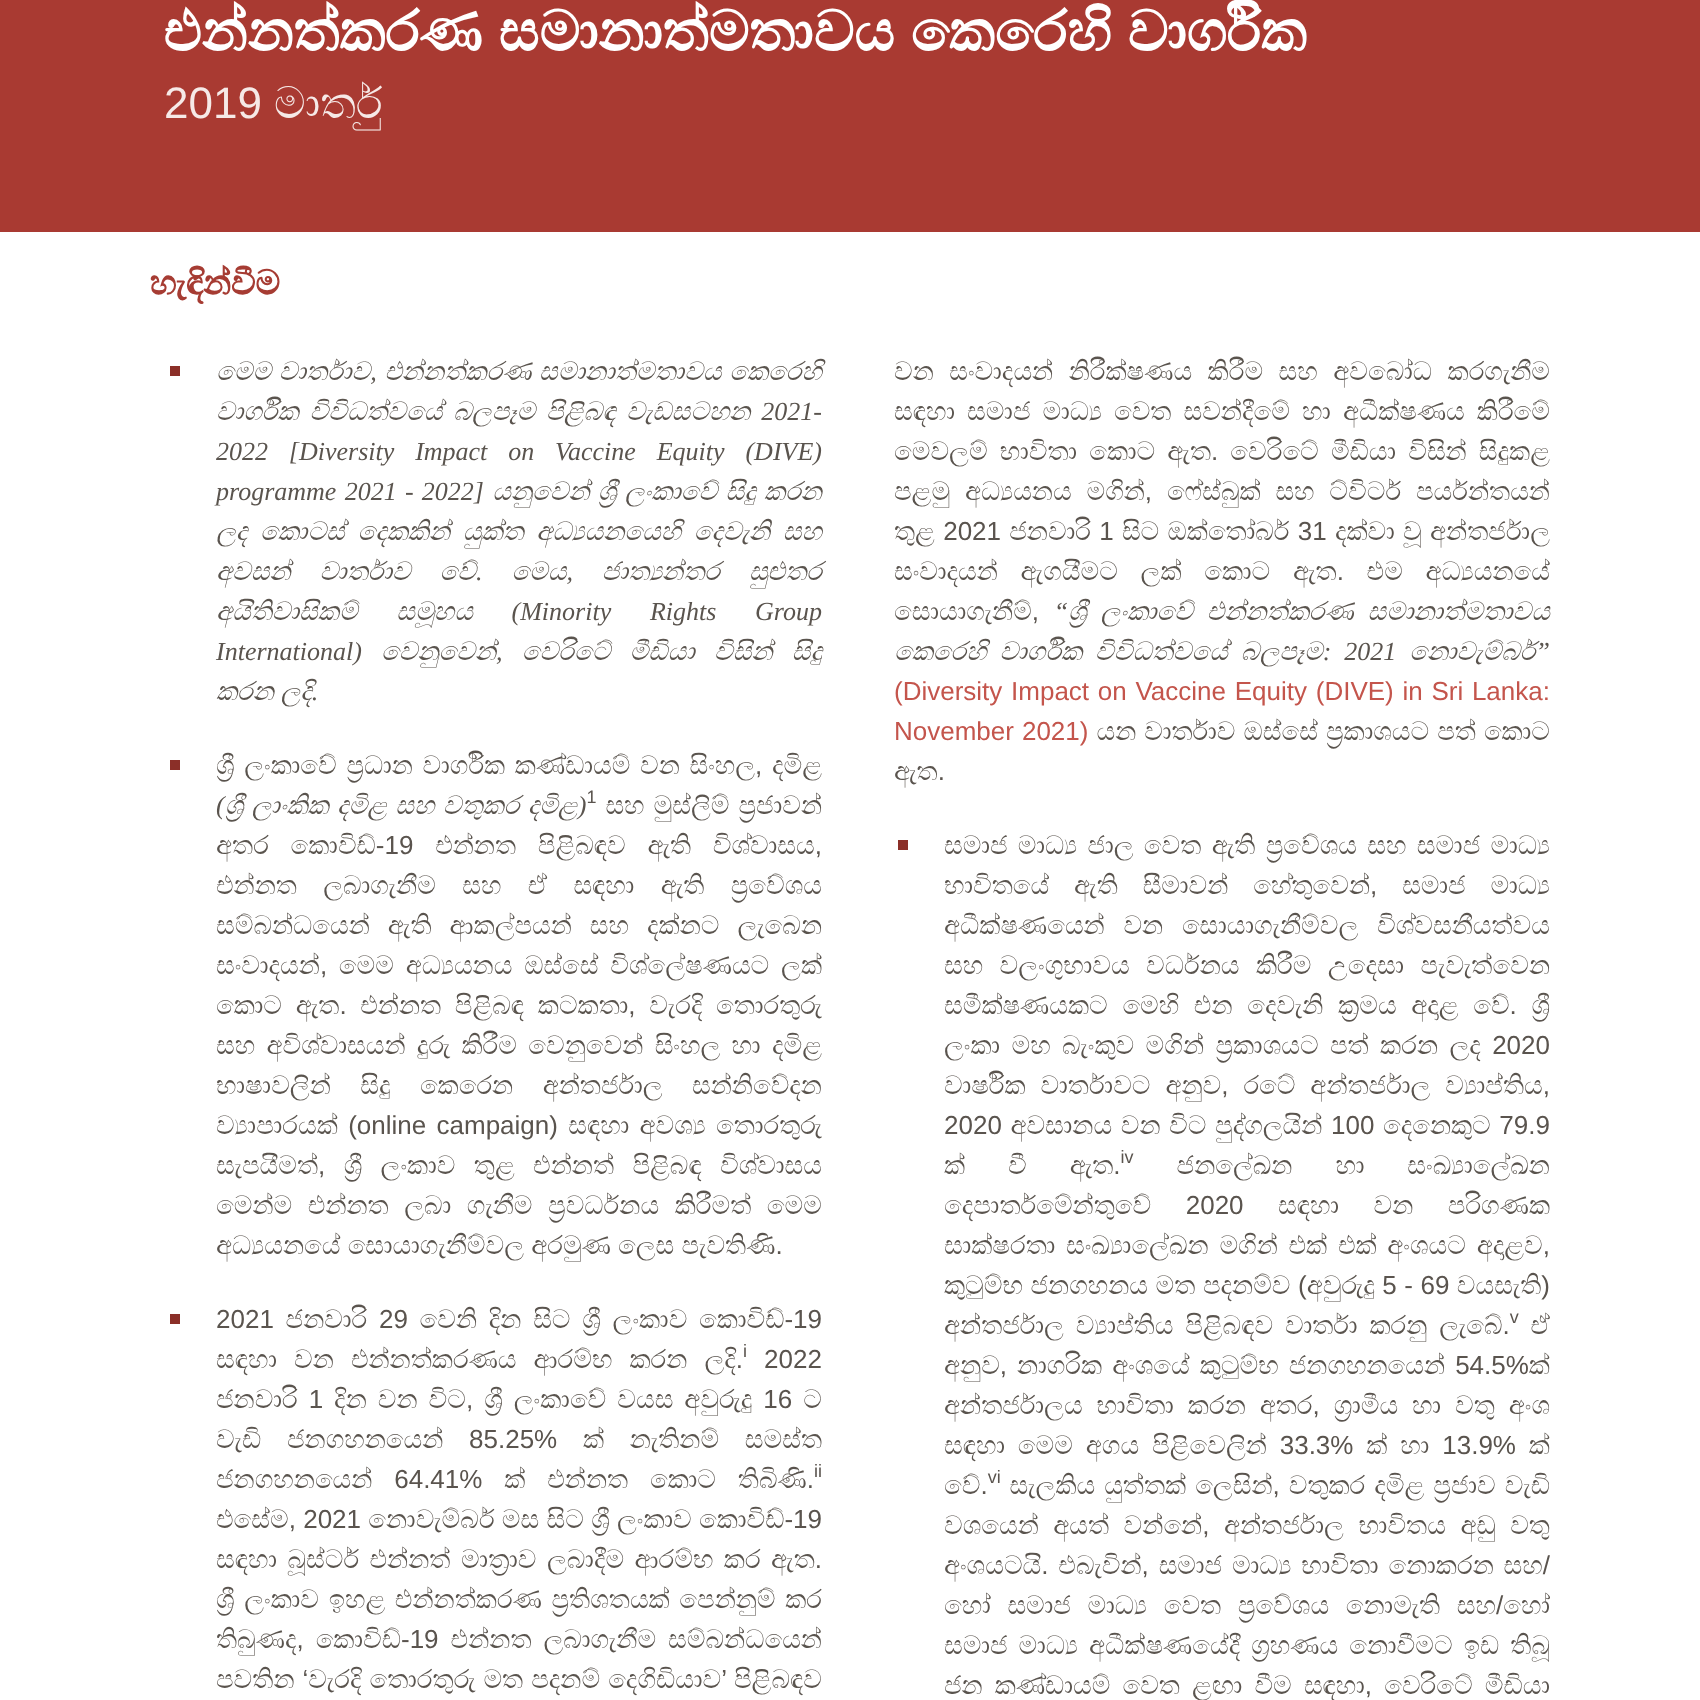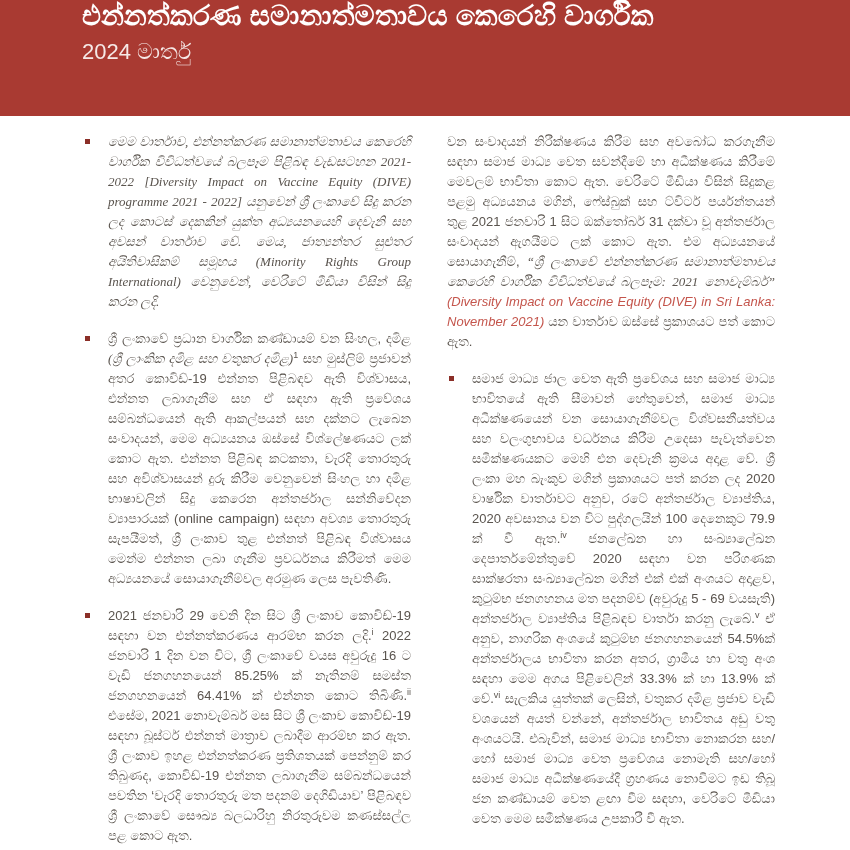--- a/index.html
+++ b/index.html
@@ -59,36 +59,37 @@
     text-align:justify;
   }
   .para.cont{padding-left:8px;}
   .bullet{
     position:absolute;
     left:10px;top:7px;
     width:5px;height:5px;
     background:var(--bullet,#8b2f28);
   }
   .it{font-style:italic;font-family:Liberation Serif, serif;}
-  .link{color:var(--link,#c4554c);cursor:pointer;font-style:italic;}
+  .link{color:var(--link,#c4554c);cursor:pointer;}
   sup{font-size:9px;line-height:0;}
 </style>
 </head>
 <body>
 
 <div class="page" style="--header-bg: #a93a32; --heading: #a63c33; --link: #c4554c; --body-text: #5a544e; --bullet: #8b2f28;">
 
   <div class="header">
     <div class="title">
       <div>එන්නත්කරණ සමානාත්මතාවය කෙරෙහි වාර්ගික</div>
     </div>
-    <div class="date">2024 මාර්තු</div>
+    <div class="date">2019 මාර්තු</div>
   </div>
 
   <div class="content">
+    <h2 class="section-heading">හැඳින්වීම</h2>
     <div class="columns">
       <div class="col" id="col-left">
           <div class="para"><span class="bullet"></span><span class="it">මෙම වාර්තාව, එන්නත්කරණ සමානාත්මතාවය කෙරෙහි වාර්ගික විවිධත්වයේ බලපෑම පිළිබඳ වැඩසටහන 2021-2022 [Diversity Impact on Vaccine Equity (DIVE) programme 2021 - 2022] යනුවෙන් ශ්‍රී ලංකාවේ සිදු කරන ලද කොටස් දෙකකින් යුක්ත අධ්‍යයනයෙහි දෙවැනි සහ අවසන් වාර්තාව වේ. මෙය, ජාත්‍යන්තර සුළුතර අයිතිවාසිකම් සමූහය (Minority Rights Group International) වෙනුවෙන්, වෙරිටේ මීඩියා විසින් සිදු කරන ලදි.</span></div>
           <div class="para"><span class="bullet"></span><span>ශ්‍රී ලංකාවේ ප්‍රධාන වාර්ගික කණ්ඩායම් වන සිංහල, දමිළ </span><span class="it">(ශ්‍රී ලාංකික දමිළ සහ වතුකර දමිළ)</span><sup>1</sup><span> සහ මුස්ලිම් ප්‍රජාවන් අතර කොවිඩ්-19 එන්නත පිළිබඳව ඇති විශ්වාසය, එන්නත ලබාගැනීම සහ ඒ සඳහා ඇති ප්‍රවේශය සම්බන්ධයෙන් ඇති ආකල්පයන් සහ දක්නට ලැබෙන සංවාදයන්, මෙම අධ්‍යයනය ඔස්සේ විශ්ලේෂණයට ලක් කොට ඇත. එන්නත පිළිබඳ කටකතා, වැරදි තොරතුරු සහ අවිශ්වාසයන් දුරු කිරීම වෙනුවෙන් සිංහල හා දමිළ භාෂාවලින් සිදු කෙරෙන අන්තර්ජාල සන්නිවේදන ව්‍යාපාරයක් (online campaign) සඳහා අවශ්‍ය තොරතුරු සැපයීමත්, ශ්‍රී ලංකාව තුළ එන්නත් පිළිබඳ විශ්වාසය මෙන්ම එන්නත ලබා ගැනීම ප්‍රවර්ධනය කිරීමත් මෙම අධ්‍යයනයේ සොයාගැනීම්වල අරමුණ ලෙස පැවතිණි.</span></div>
           <div class="para"><span class="bullet"></span><span>2021 ජනවාරි 29 වෙනි දින සිට ශ්‍රී ලංකාව කොවිඩ්-19 සඳහා වන එන්නත්කරණය ආරම්භ කරන ලදි.</span><sup>i</sup><span> 2022 ජනවාරි 1 දින වන විට, ශ්‍රී ලංකාවේ වයස අවුරුදු 16 ට වැඩි ජනගහනයෙන් 85.25% ක් නැතිනම් සමස්ත ජනගහනයෙන් 64.41% ක් එන්නත කොට තිබිණි.</span><sup>ii</sup><span> එසේම, 2021 නොවැම්බර් මස සිට ශ්‍රී ලංකාව කොවිඩ්-19 සඳහා බූස්ටර් එන්නත් මාත්‍රාව ලබාදීම ආරම්භ කර ඇත. ශ්‍රී ලංකාව ඉහළ එන්නත්කරණ ප්‍රතිශතයක් පෙන්නුම් කර තිබුණද, කොවිඩ්-19 එන්නත ලබාගැනීම සම්බන්ධයෙන් පවතින ‘වැරදි තොරතුරු මත පදනම් දෙගිඩියාව’ පිළිබඳව ශ්‍රී ලංකාවේ සෞඛ්‍ය බලධාරිහු නිරතුරුවම කණස්සල්ල පළ කොට ඇත.</span></div>
         </div>
       <div class="col" id="col-right">
           <div class="para cont"><span>වන සංවාදයන් නිරීක්ෂණය කිරීම සහ අවබෝධ කරගැනීම සඳහා සමාජ මාධ්‍ය වෙත සවන්දීමේ හා අධීක්ෂණය කිරීමේ මෙවලම් භාවිතා කොට ඇත. වෙරිටේ මීඩියා විසින් සිදුකළ පළමු අධ්‍යයනය මගින්, ෆේස්බුක් සහ ට්විටර් පර්යන්තයන් තුළ 2021 ජනවාරි 1 සිට ඔක්තෝබර් 31 දක්වා වූ අන්තර්ජාල සංවාදයන් ඇගයීමට ලක් කොට ඇත. එම අධ්‍යයනයේ සොයාගැනීම්, </span><span class="it">“ශ්‍රී ලංකාවේ එන්නත්කරණ සමානාත්මතාවය කෙරෙහි වාර්ගික විවිධත්වයේ බලපෑම: 2021 නොවැම්බර්” </span><span class="link">(Diversity Impact on Vaccine Equity (DIVE) in Sri Lanka: November 2021)</span><span> යන වාර්තාව ඔස්සේ ප්‍රකාශයට පත් කොට ඇත.</span></div>
           <div class="para"><span class="bullet"></span><span>සමාජ මාධ්‍ය ජාල වෙත ඇති ප්‍රවේශය සහ සමාජ මාධ්‍ය භාවිතයේ ඇති සීමාවන් හේතුවෙන්, සමාජ මාධ්‍ය අධීක්ෂණයෙන් වන සොයාගැනීම්වල විශ්වසනීයත්වය සහ වලංගුභාවය වර්ධනය කිරීම උදෙසා පැවැත්වෙන සමීක්ෂණයකට මෙහි එන දෙවැනි ක්‍රමය අදාළ වේ. ශ්‍රී ලංකා මහ බැංකුව මගින් ප්‍රකාශයට පත් කරන ලද 2020 වාර්ෂික වාර්තාවට අනුව, රටේ අන්තර්ජාල ව්‍යාප්තිය, 2020 අවසානය වන විට පුද්ගලයින් 100 දෙනෙකුට 79.9 ක් වී ඇත.</span><sup>iv</sup><span> ජනලේඛන හා සංඛ්‍යාලේඛන දෙපාර්තමේන්තුවේ 2020 සඳහා වන පරිගණක සාක්ෂරතා සංඛ්‍යාලේඛන මගින් එක් එක් අංශයට අදාළව, කුටුම්භ ජනගහනය මත පදනම්ව (අවුරුදු 5 - 69 වයසැති) අන්තර්ජාල ව්‍යාප්තිය පිළිබඳව වාර්තා කරනු ලැබේ.</span><sup>v</sup><span> ඒ අනුව, නාගරික අංශයේ කුටුම්භ ජනගහනයෙන් 54.5%ක් අන්තර්ජාලය භාවිතා කරන අතර, ග්‍රාමීය හා වතු අංශ සඳහා මෙම අගය පිළිවෙලින් 33.3% ක් හා 13.9% ක් වේ.</span><sup>vi</sup><span> සැලකිය යුත්තක් ලෙසින්, වතුකර දමිළ ප්‍රජාව වැඩි වශයෙන් අයත් වන්නේ, අන්තර්ජාල භාවිතය අඩු වතු අංශයටයි. එබැවින්, සමාජ මාධ්‍ය භාවිතා නොකරන සහ/හෝ සමාජ මාධ්‍ය වෙත ප්‍රවේශය නොමැති සහ/හෝ සමාජ මාධ්‍ය අධීක්ෂණයේදී ග්‍රහණය නොවීමට ඉඩ තිබූ ජන කණ්ඩායම් වෙත ළඟා වීම සඳහා, වෙරිටේ මීඩියා වෙත මෙම සමීක්ෂණය උපකාරී වී ඇත.</span></div>
         </div>

